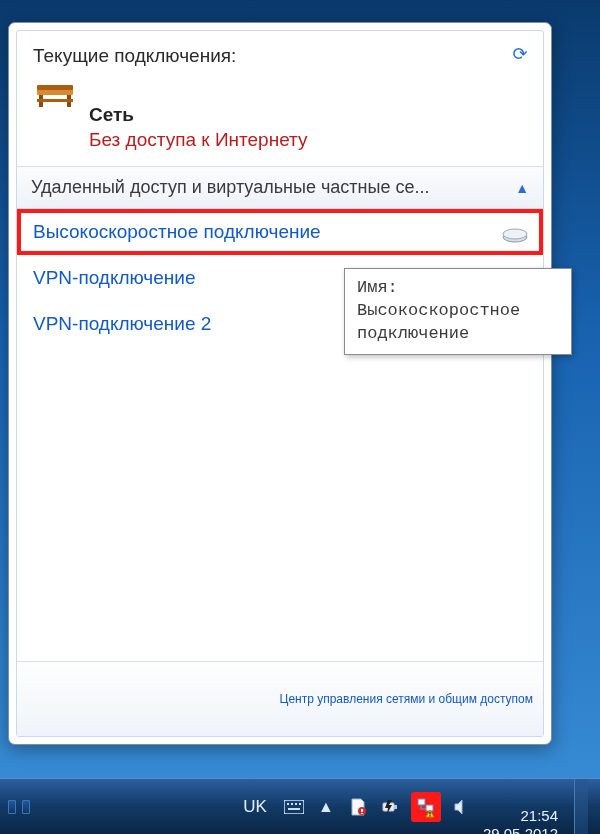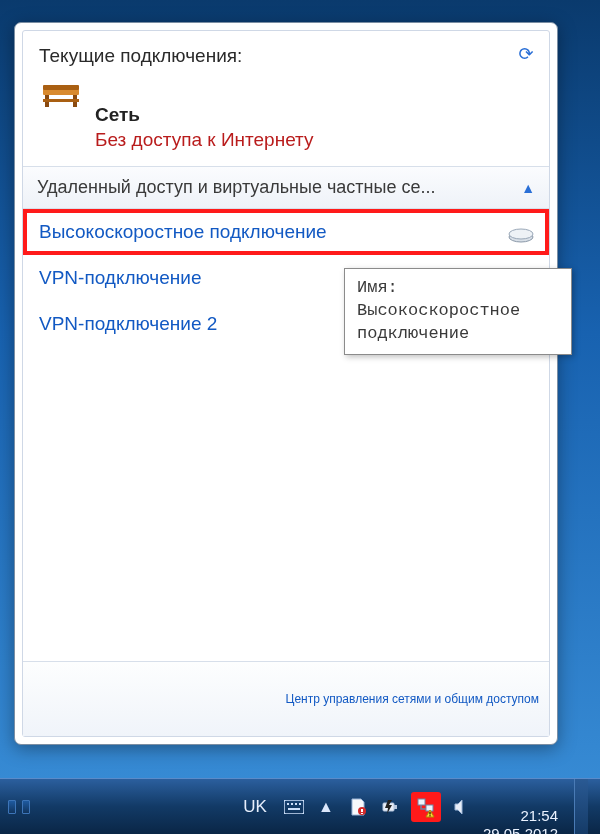--- a/index.html
+++ b/index.html
@@ -7,21 +7,21 @@
     width: 600px;
     height: 834px;
     background: linear-gradient(to bottom, #0a3a6d 0%, #1862b0 40%, #3a8fd8 100%);
     font-family: "Segoe UI", Tahoma, sans-serif;
     position: relative;
     overflow: hidden;
   }
   
   .flyout {
     position: absolute;
-    left: 14px;
+    left: 8px;
     top: 22px;
     width: 544px;
     height: 723px;
     background: #fff;
     border: 1px solid #7b8ea3;
     border-radius: 7px;
     box-shadow: 0 4px 18px rgba(0,0,0,.35);
     display: flex;
     flex-direction: column;
   }

